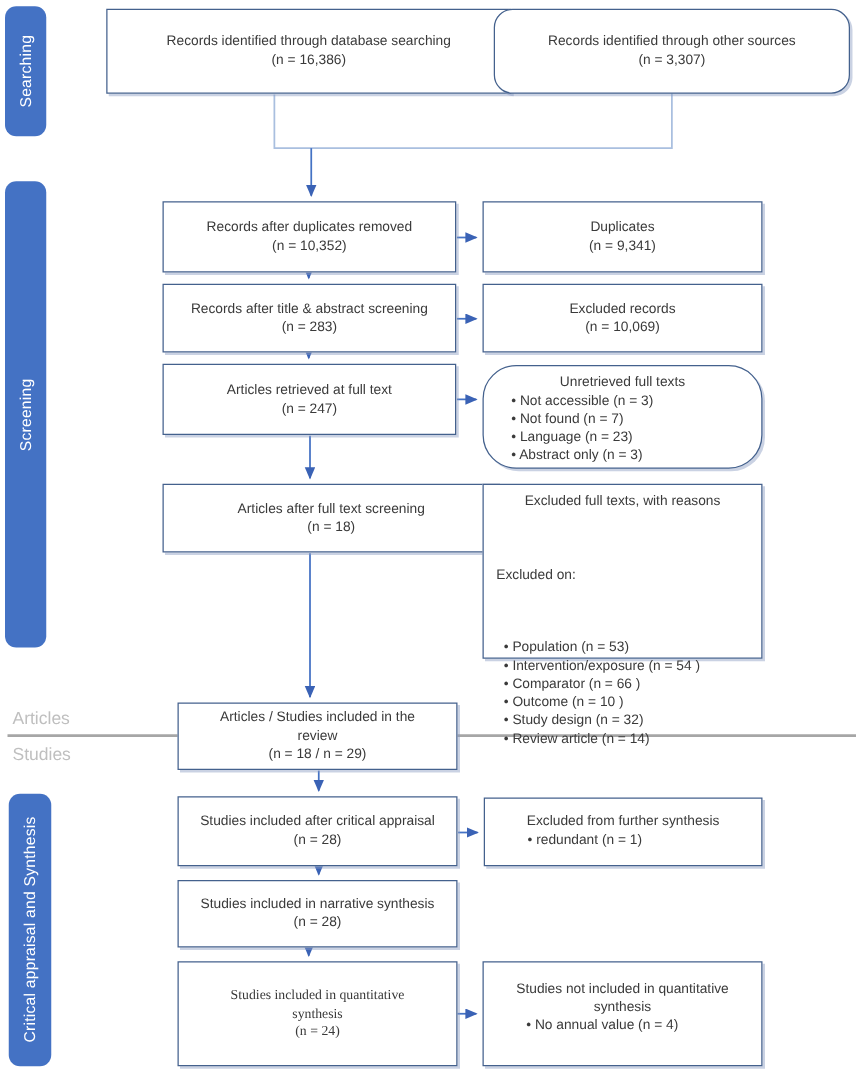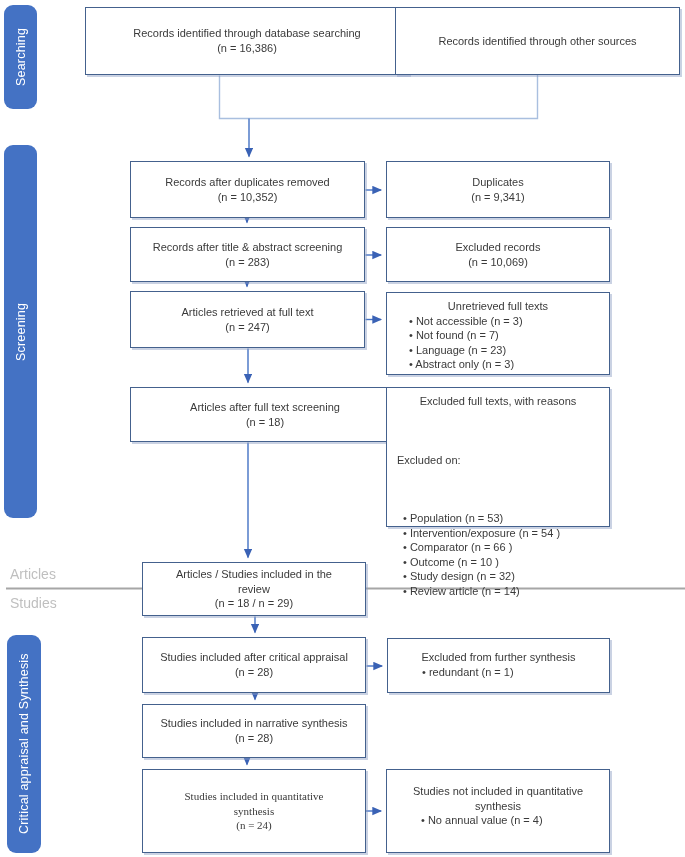--- a/index.html
+++ b/index.html
@@ -64,22 +64,23 @@
   <div class="pill" style="left:4px;top:145px;width:33px;height:373px;">Screening</div>
   <div class="pill" style="left:7px;top:635px;width:34px;height:218px;">Critical appraisal and Synthesis</div>
 
   <div class="divlabel" style="top:566px;">Articles</div>
   <div class="divlabel" style="top:595px;">Studies</div>
 
   <div class="fb" style="left:85px;top:7px;width:324px;height:68px;">
     <div class="t">Records identified through database searching</div>
     <div class="t">(n = 16,386)</div>
   </div>
-  <div class="fb" style="left:395px;top:7px;width:285px;height:68px;">
+  <div class="fb" style="left:395px;top:7px;width:285px;height:68px;border-radius:15px;">
     <div class="t">Records identified through other sources</div>
+    <div class="t">(n = 3,307)</div>
   </div>
 
   <div class="fb" style="left:130px;top:161px;width:235px;height:57px;">
     <div class="t">Records after duplicates removed</div>
     <div class="t">(n = 10,352)</div>
   </div>
   <div class="fb" style="left:386px;top:161px;width:224px;height:57px;">
     <div class="t">Duplicates</div>
     <div class="t">(n = 9,341)</div>
   </div>
@@ -90,21 +91,21 @@
   </div>
   <div class="fb" style="left:386px;top:227px;width:224px;height:55px;">
     <div class="t">Excluded records</div>
     <div class="t">(n = 10,069)</div>
   </div>
 
   <div class="fb" style="left:130px;top:291px;width:235px;height:57px;">
     <div class="t">Articles retrieved at full text</div>
     <div class="t">(n = 247)</div>
   </div>
-  <div class="fb rb" style="left:386px;top:292px;width:224px;height:83px;">
+  <div class="fb rb" style="left:386px;top:292px;width:224px;height:83px;border-radius:27px;">
     <div class="rt">Unretrieved full texts</div>
     <ul>
       <li>Not accessible (n = 3)</li>
       <li>Not found (n = 7)</li>
       <li>Language (n = 23)</li>
       <li>Abstract only (n = 3)</li>
     </ul>
   </div>
 
   <div class="fb" style="left:130px;top:387px;width:270px;height:55px;align-items:center;">

